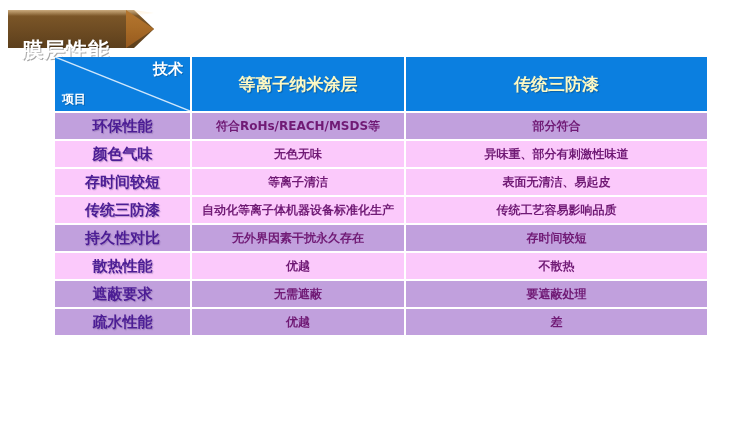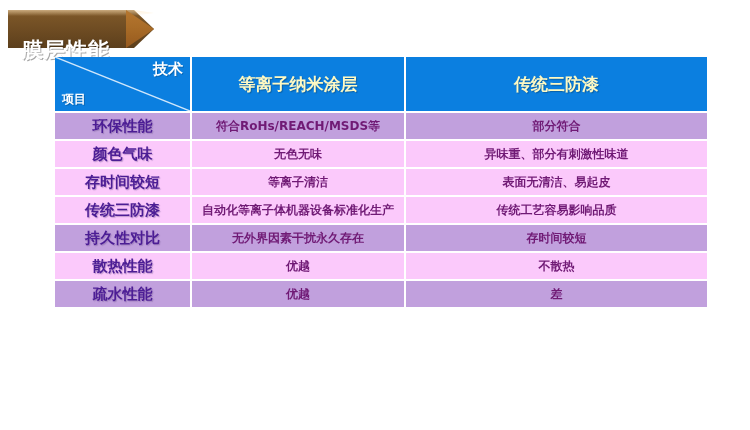--- a/index.html
+++ b/index.html
@@ -203,19 +203,24 @@
         <td class="label">持久性对比</td>
         <td class="val">无外界因素干扰永久存在</td>
         <td class="val">存时间较短</td>
       </tr>
       <tr class="rB">
         <td class="label">散热性能</td>
         <td class="val">优越</td>
         <td class="val">不散热</td>
       </tr>
       <tr class="rA">
+        <td class="label">遮蔽要求</td>
+        <td class="val">无需遮蔽</td>
+        <td class="val">要遮蔽处理</td>
+      </tr>
+      <tr class="rA">
         <td class="label">疏水性能</td>
         <td class="val">优越</td>
         <td class="val">差</td>
       </tr>
     </tbody>
   </table>
 </div>
 
 </body></html>

